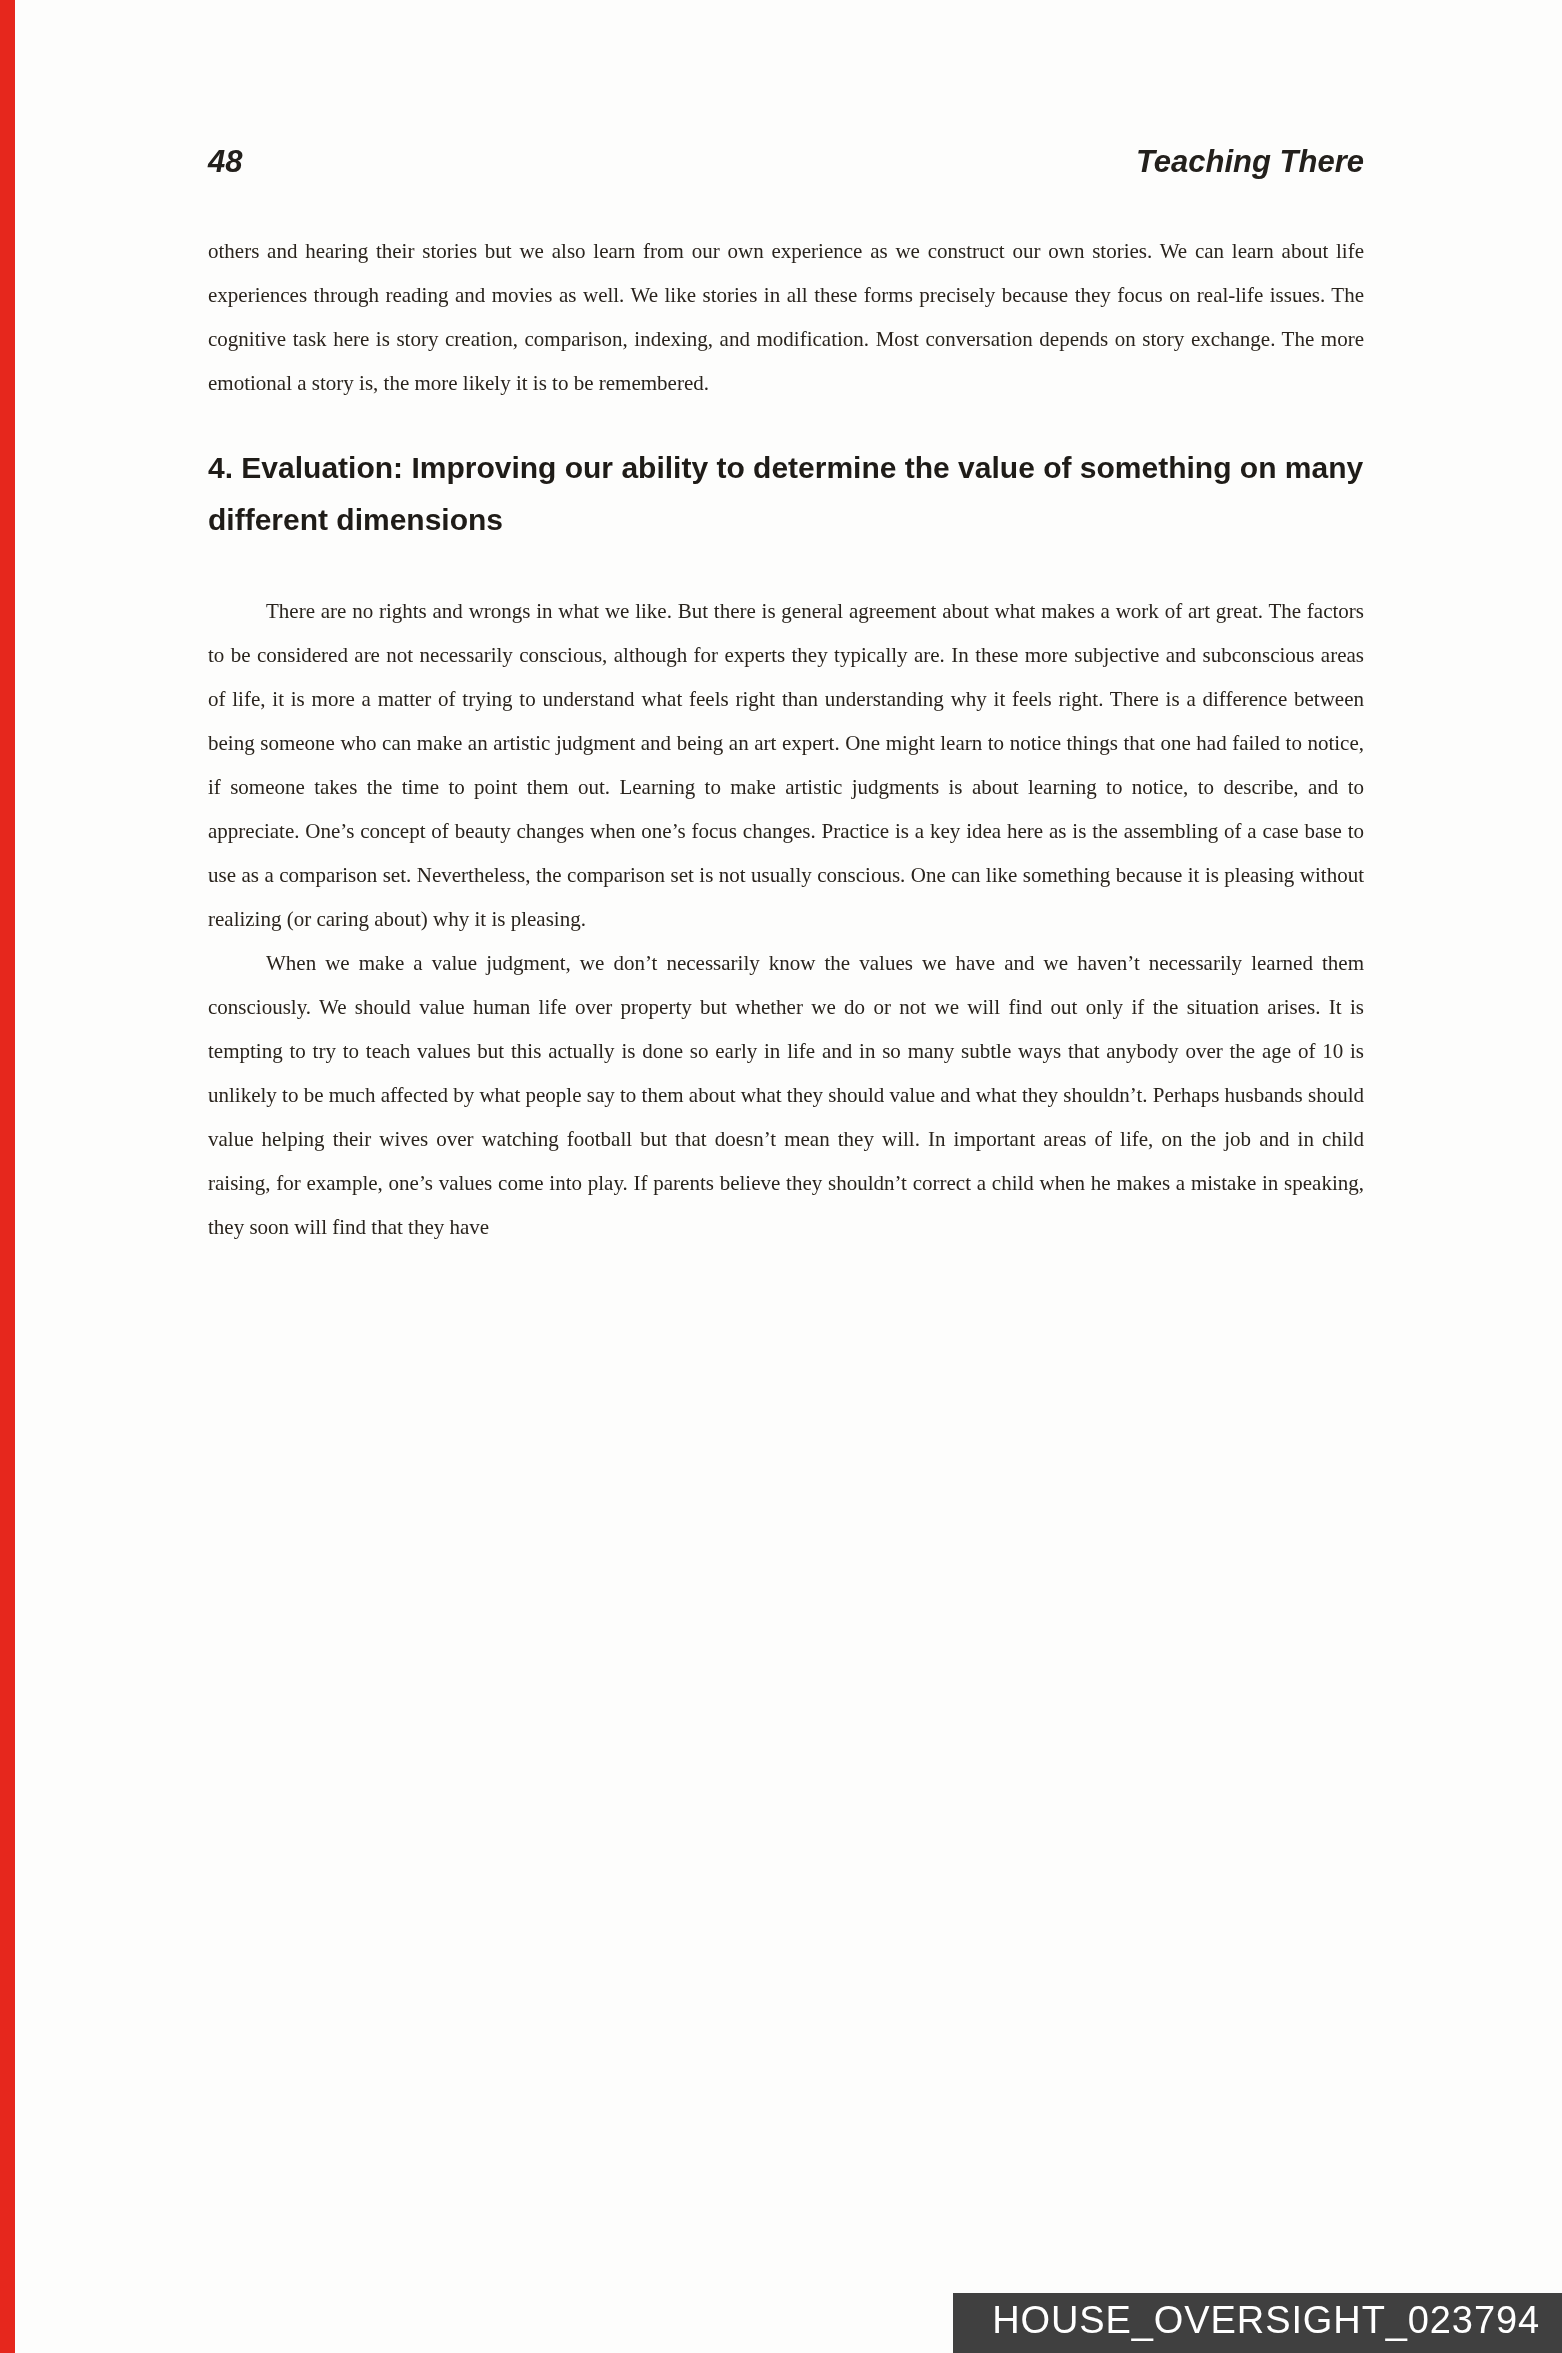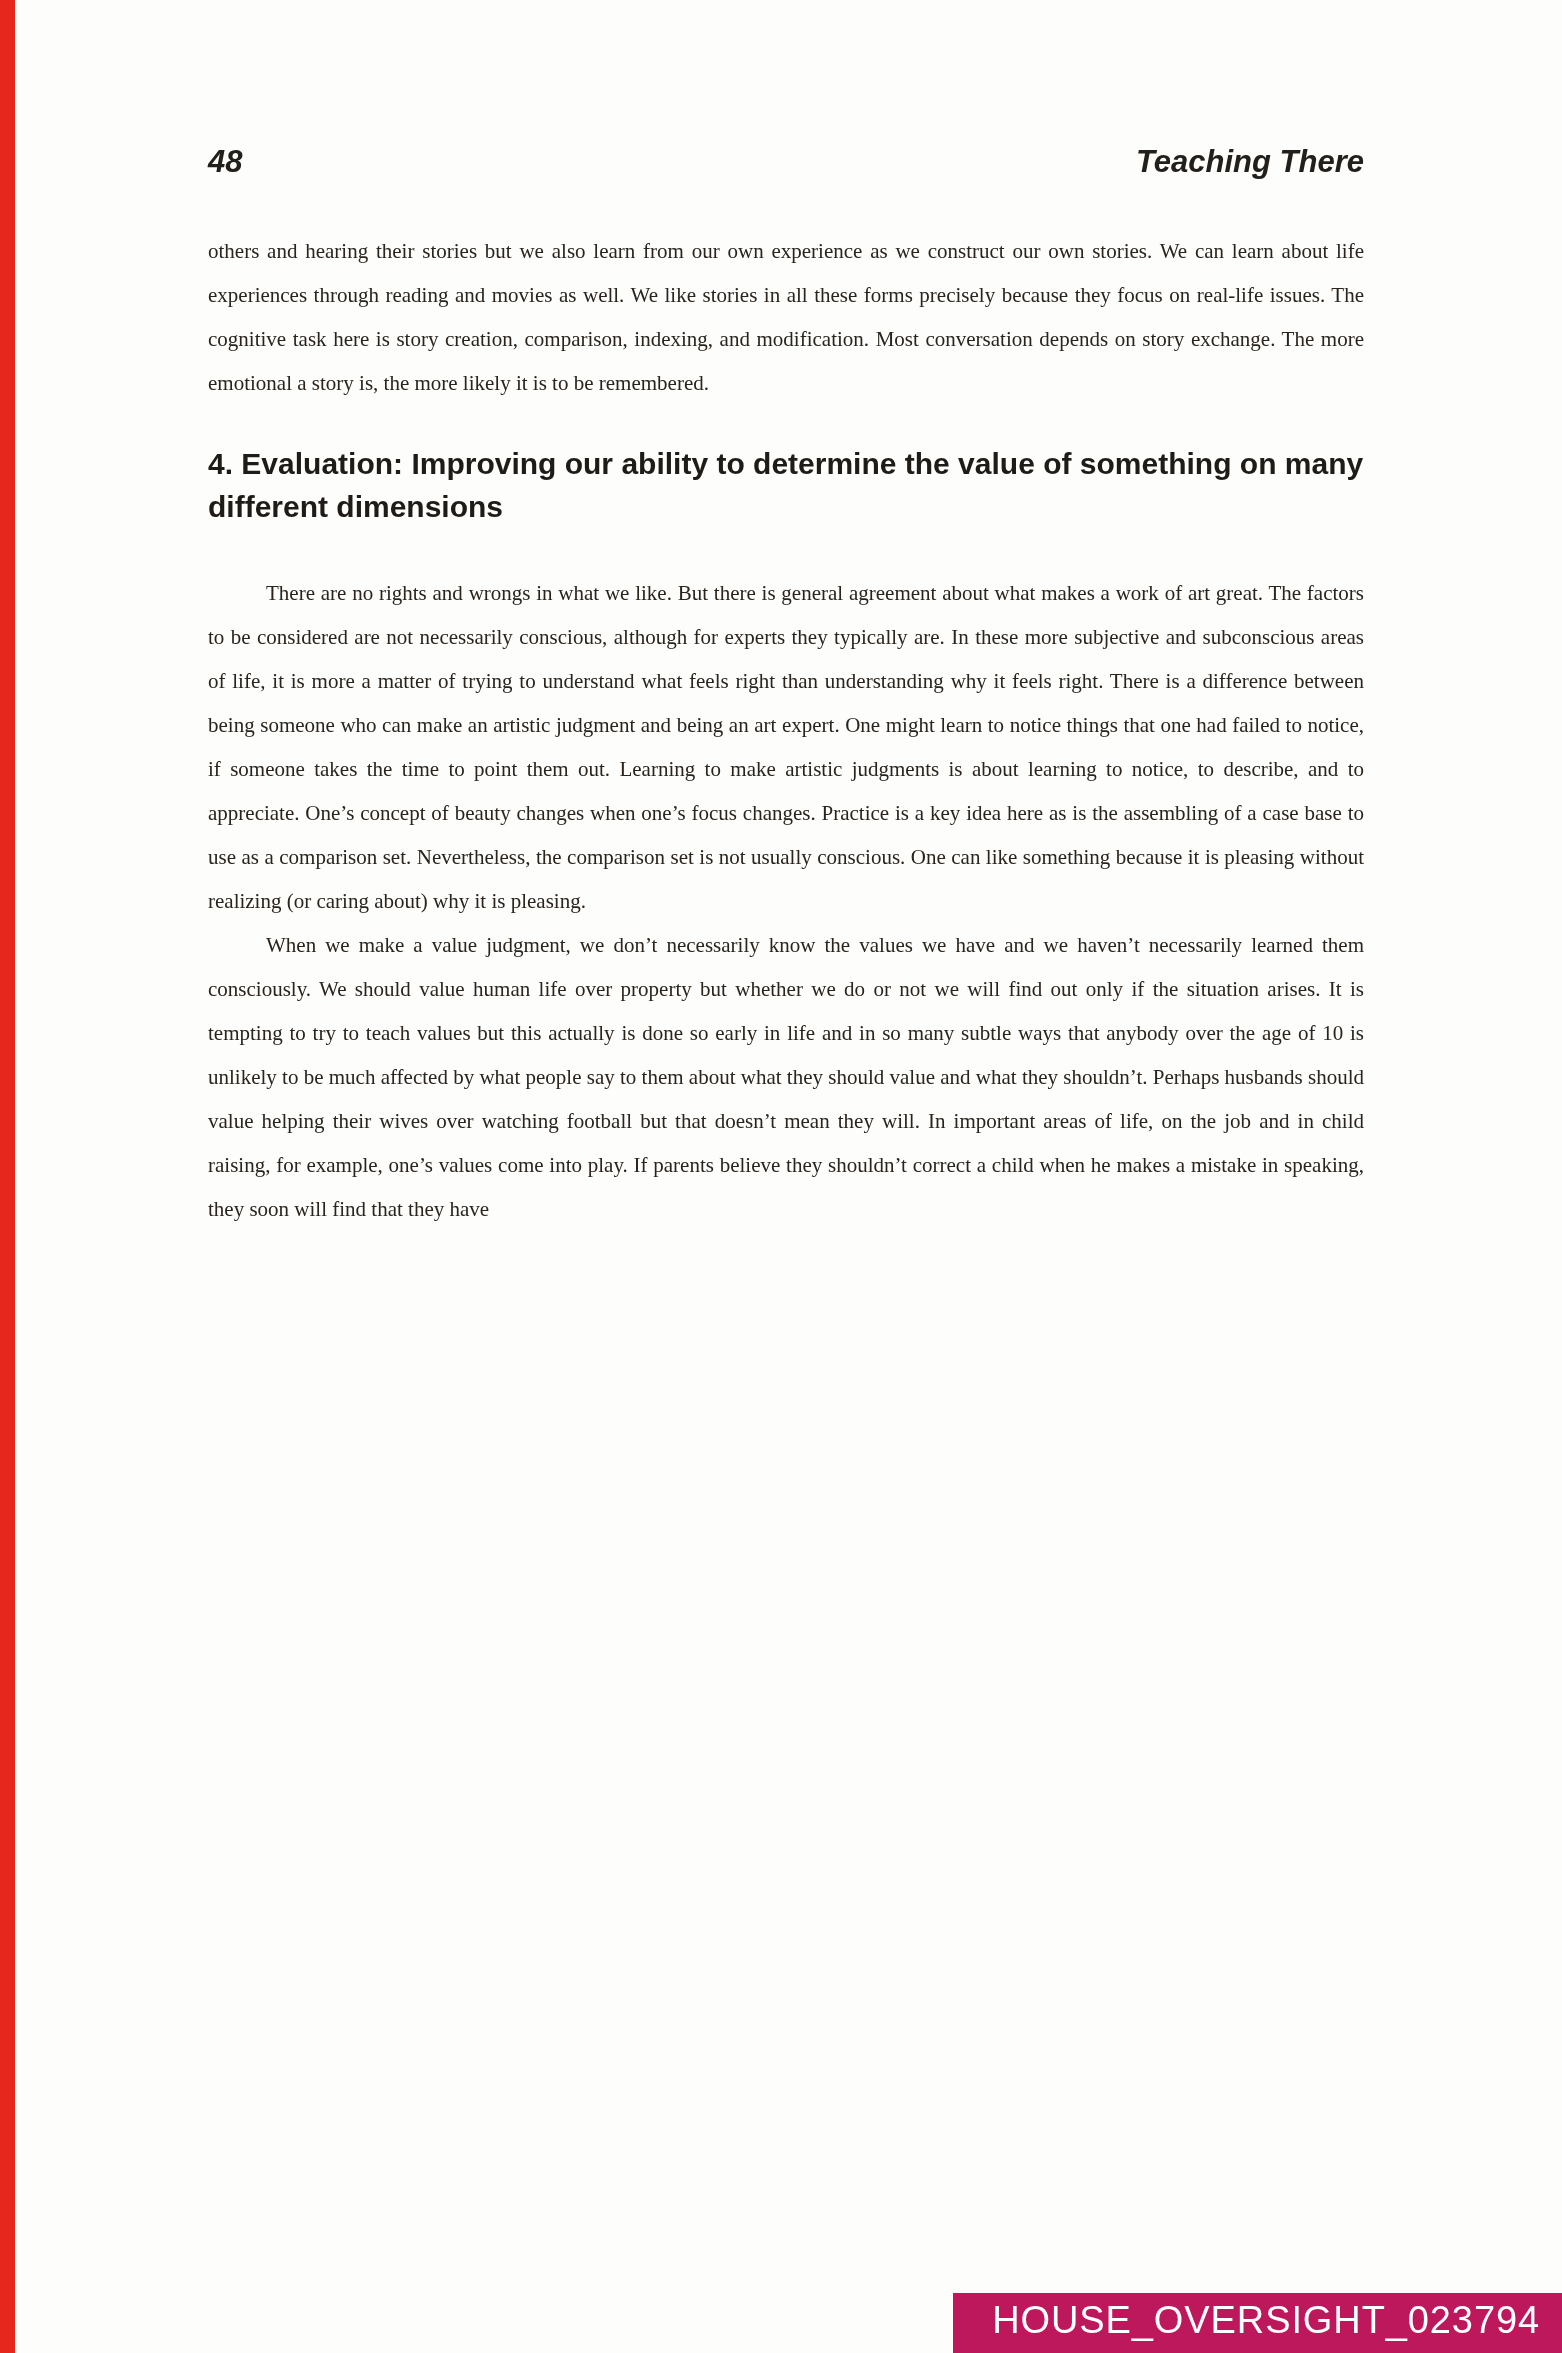--- a/index.html
+++ b/index.html
@@ -38,31 +38,31 @@
     font-size: 21px;
     line-height: 44px;
     text-align: justify;
     color: #2a241d;
   }
   .body-text p.indent { text-indent: 58px; }
   .section-heading {
     font-family: "Liberation Sans", sans-serif;
     font-weight: bold;
     font-size: 30px;
-    line-height: 43px;
+    line-height: 52px;
     color: #1f1c18;
     margin: 37px 0 43px 0;
     text-align: left;
   }
   .bates-stamp {
     position: absolute;
     right: 0;
     bottom: 0;
     height: 61px;
-    background: #be185d;
+    background: #404040;
     color: #ffffff;
     font-family: "Liberation Sans", sans-serif;
     font-size: 38px;
     letter-spacing: 0.9px;
     display: flex;
     align-items: center;
     padding: 0 22px 5.1px 39px;
   }
 </style>
 </head>

